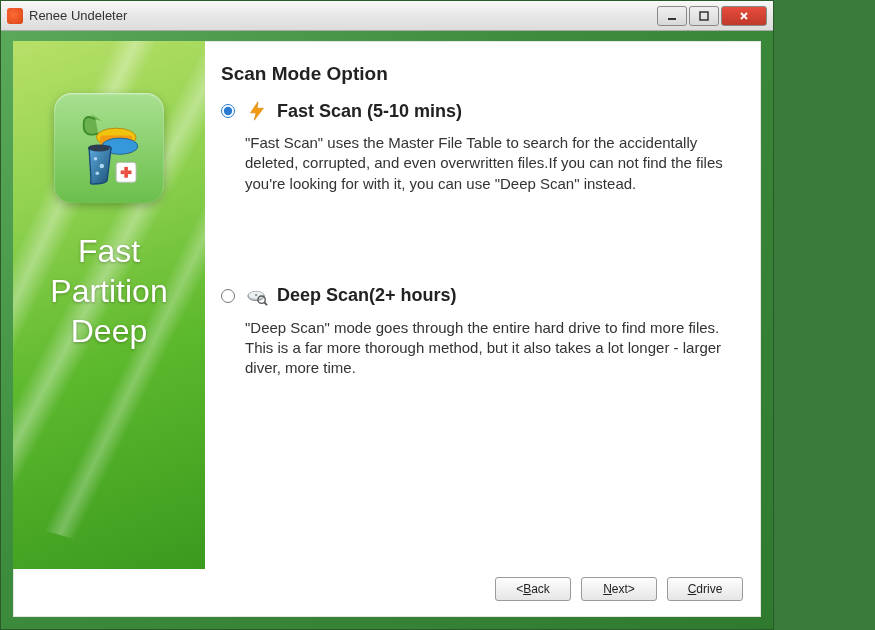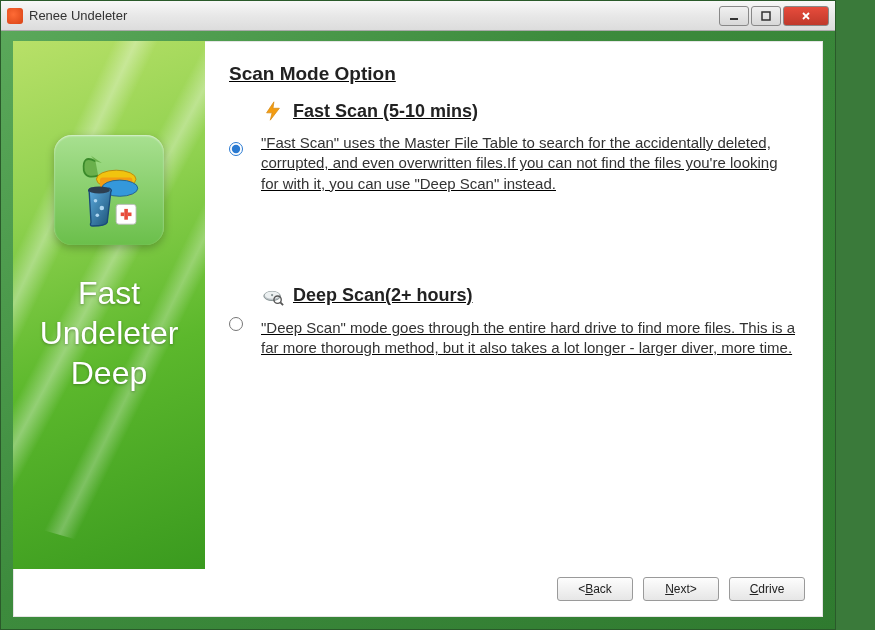--- a/index.html
+++ b/index.html
@@ -4,21 +4,21 @@
 <style>
   * { box-sizing: border-box; margin: 0; padding: 0; }
   body {
     font-family: "Segoe UI", Tahoma, Arial, sans-serif;
     background: #3a7a3a;
     width: 875px;
     height: 630px;
     overflow: hidden;
   }
   .window {
-    width: 836px;
+    width: 774px;
     height: 630px;
     background: linear-gradient(to bottom, #4a8a4a 0%, #3a7a3a 100%);
     border: 1px solid #2a5a2a;
     display: flex;
     flex-direction: column;
   }
   .titlebar {
     height: 30px;
     background: linear-gradient(to bottom, #f8f8f8 0%, #e8e8e8 50%, #dcdcdc 100%);
     border-bottom: 1px solid #aaa;
@@ -77,21 +77,21 @@
   }
   .sidebar {
     width: 192px;
     position: relative;
     background: linear-gradient(160deg, #b8e068 0%, #8fd14f 30%, #5cb82c 60%, #3a9a1f 100%);
     overflow: hidden;
     display: flex;
     flex-direction: column;
     align-items: center;
     justify-content: flex-start;
-    padding-top: 94px;
+    padding-top: 52px;
   }
   .sidebar::before, .sidebar::after {
     content: "";
     position: absolute;
     width: 300px; height: 600px;
     background: linear-gradient(100deg, rgba(255,255,255,0) 45%, rgba(255,255,255,0.35) 50%, rgba(255,255,255,0) 55%);
     top: -100px;
   }
   .sidebar::before { left: -120px; transform: rotate(15deg); }
   .sidebar::after { left: -40px; transform: rotate(18deg); }
@@ -121,35 +121,34 @@
     color: #fff;
     font-size: 32px;
     font-weight: 400;
     text-align: center;
     line-height: 1.25;
     text-shadow: 0 1px 3px rgba(0,0,0,0.3);
     font-family: "Segoe UI Light", "Segoe UI", Arial, sans-serif;
   }
   .main {
     flex: 1;
-    padding: 22px 24px 10px 24px;
+    padding: 22px 24px 10px 16px;
     overflow: auto;
-    text-decoration: underline;
   }
   .main h2 {
     font-size: 19px;
     font-weight: bold;
     color: #222;
     margin-bottom: 14px;
   }
   .option {
     margin-bottom: 60px;
     display: flex;
-    align-items: center;
-    gap: 18px;
+    align-items: flex-start;
+    gap: 10px;
   }
   .option input[type=radio] {
     margin-top: 5px;
     width: 14px; height: 14px;
     accent-color: #2a7ad1;
   }
   .option-body { flex: 1; }
   .option-header {
     display: flex;
     align-items: center;
@@ -243,21 +242,21 @@
               <circle cx="42" cy="70" r="2.5" fill="#aed6f1"></circle>
               <circle cx="37" cy="78" r="2" fill="#aed6f1"></circle>
               <rect x="58" y="66" width="22" height="22" rx="3" fill="#fff" stroke="#bbb"></rect>
               <rect x="63" y="75" width="4" height="4" fill="#e74c3c"></rect>
               <rect x="67" y="71" width="4" height="12" fill="#e74c3c"></rect>
               <rect x="71" y="75" width="4" height="4" fill="#e74c3c"></rect>
             </svg>
           </div>
           <div class="sidebar-title">
             <span>Fast</span><br>
-            <span>Undeleter</span><br>
+            <span>Partition</span><br>
             <span>Deep</span>
           </div>
         </div>
 
         <div class="main">
           <h2>Scan Mode Option</h2>
 
           <div class="option">
             <input type="radio" name="scanmode" checked="" style="">
             <div class="option-body">

